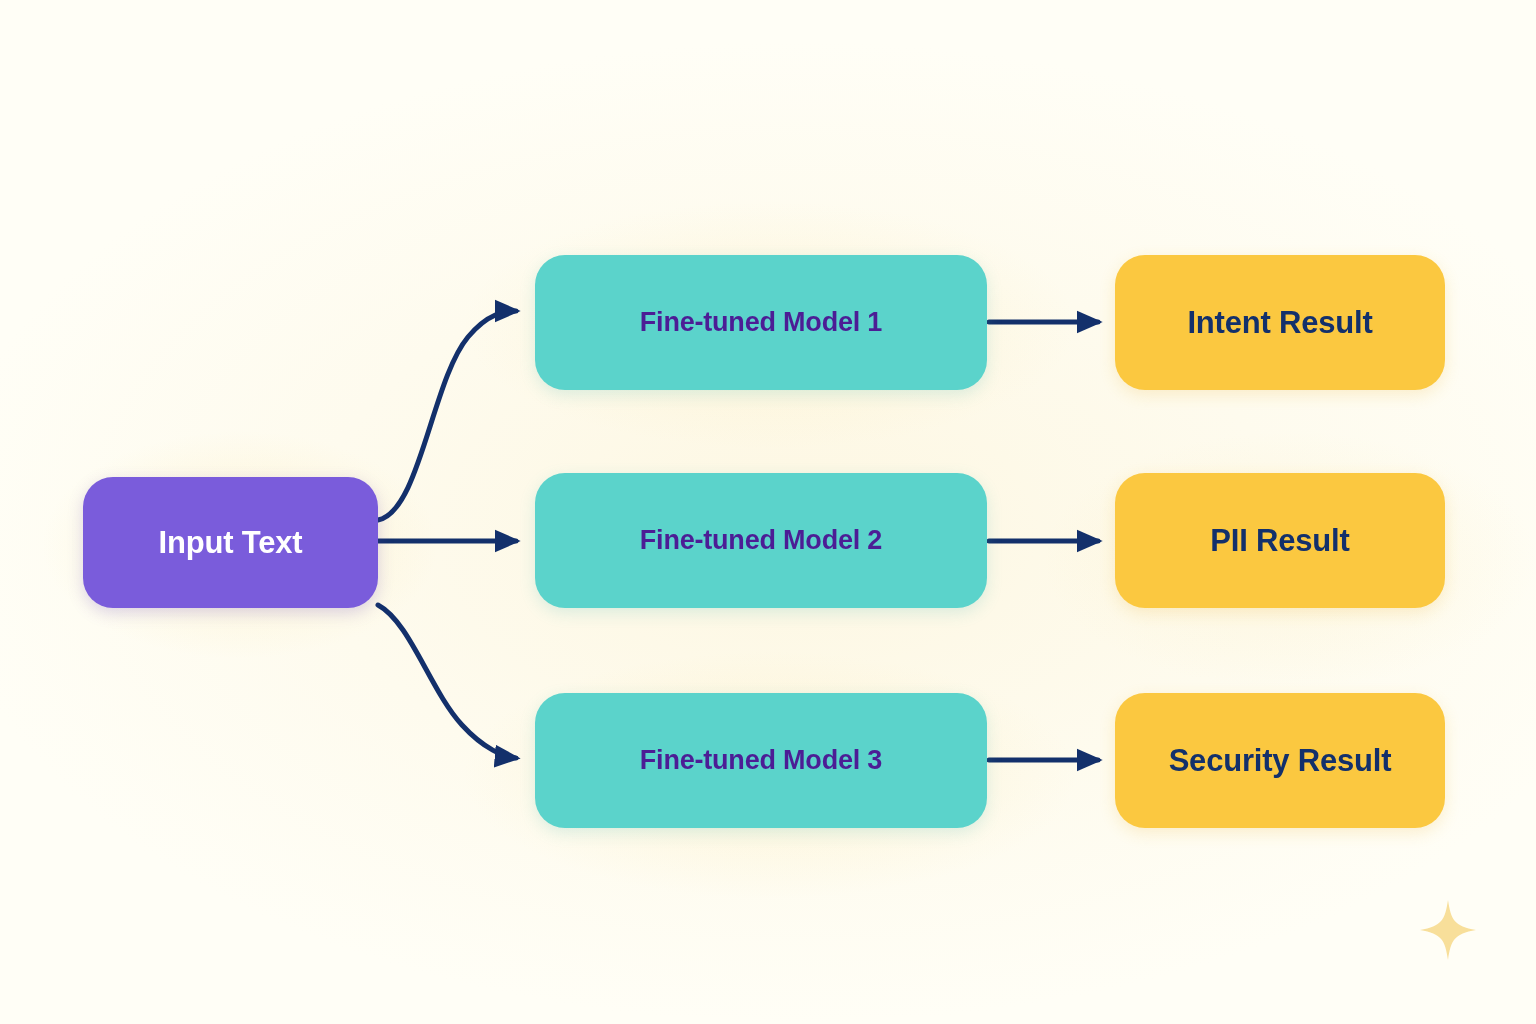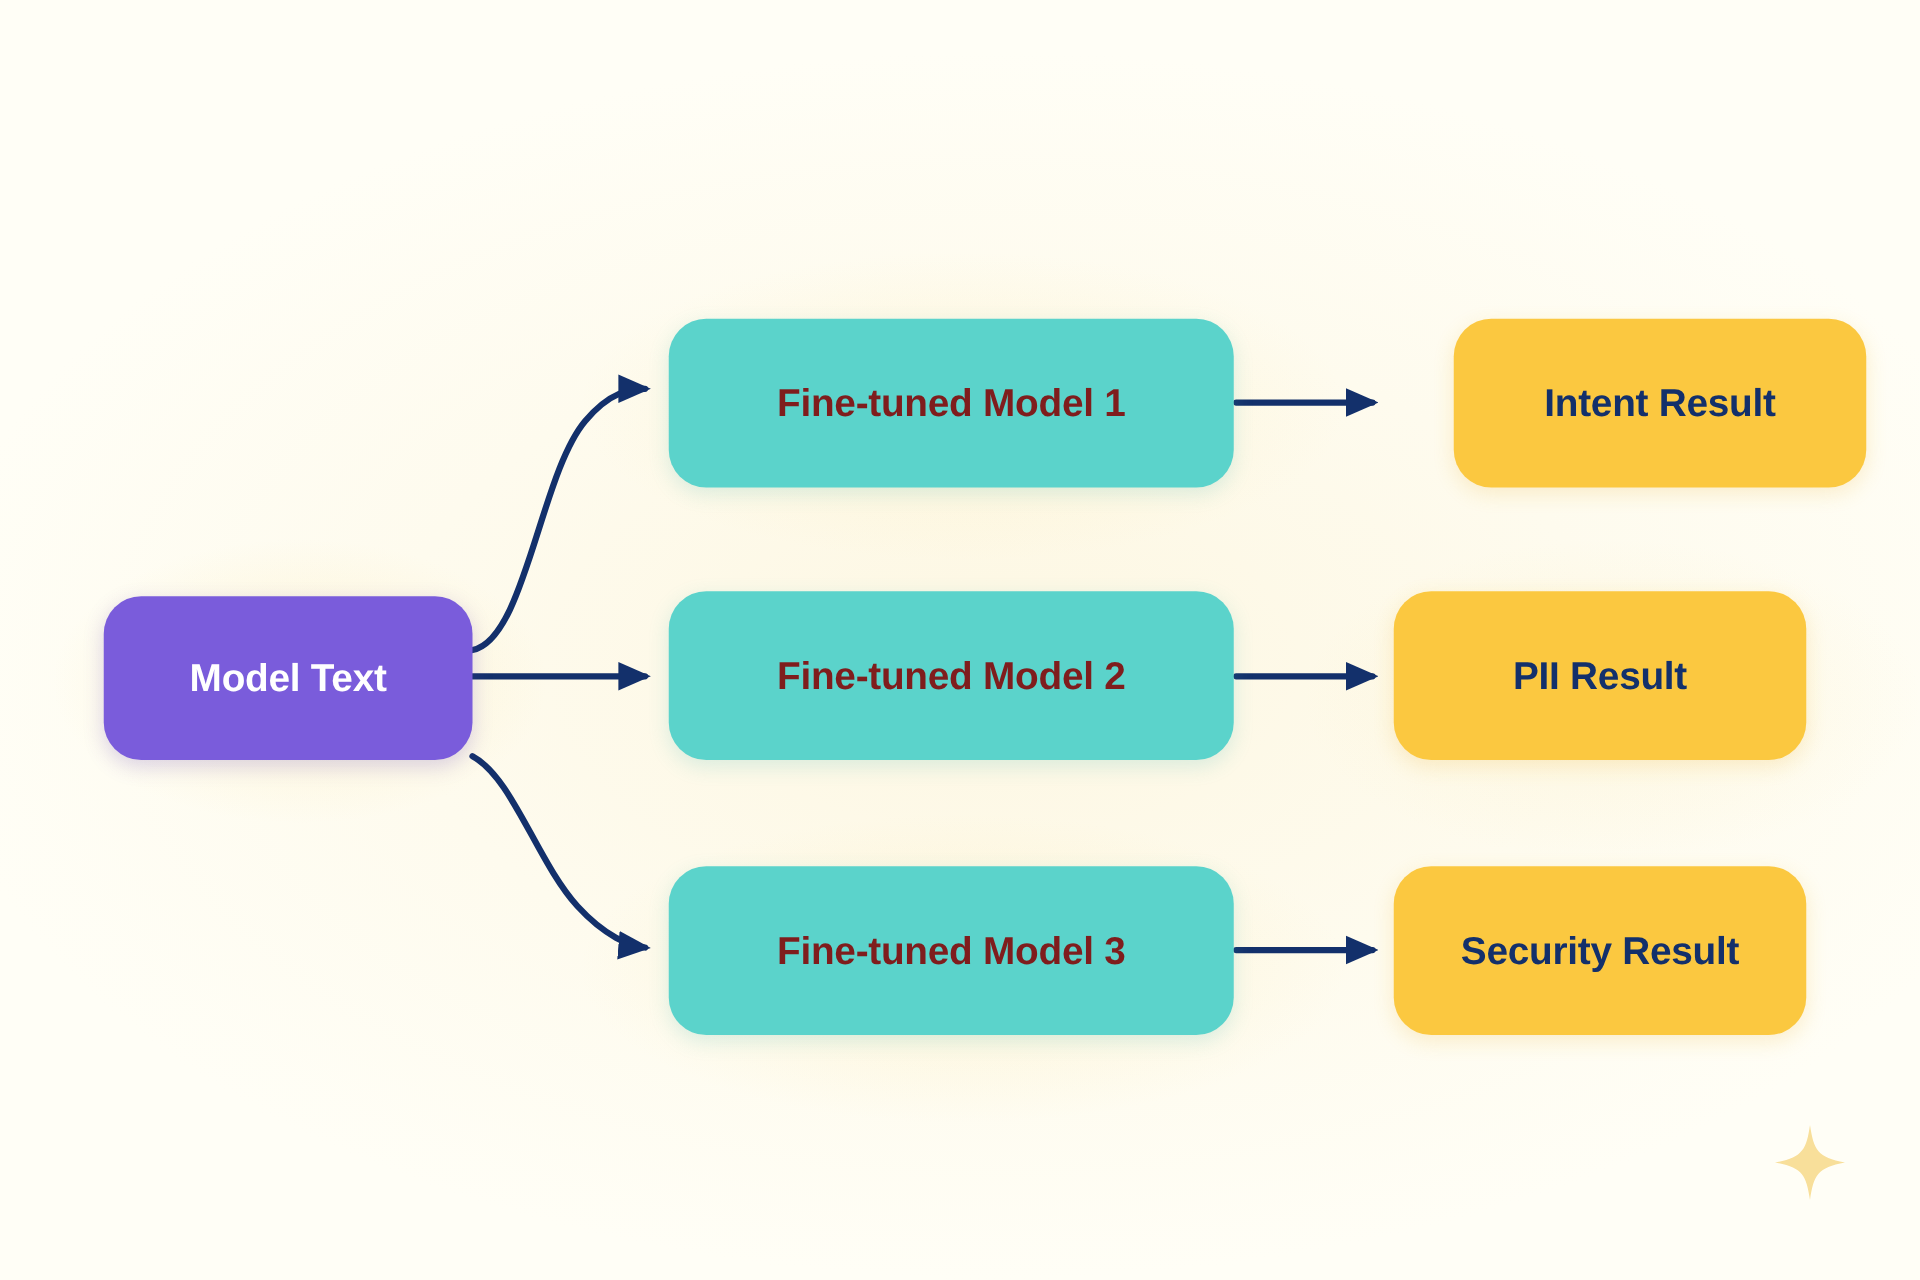--- a/index.html
+++ b/index.html
@@ -69,22 +69,22 @@
 
   .node-input {
     background: #7a5cdb;
     color: #ffffff;
     font-size: 31px;
     box-shadow: 0 5px 16px rgba(95,70,190,0.22);
   }
 
   .node-model {
     background: #5bd3cb;
-    color: #7f1d1d;
-    font-size: 31px;
+    color: #4c1d95;
+    font-size: 27px;
     box-shadow: 0 5px 16px rgba(60,185,178,0.18);
   }
 
   .node-result {
     background: #fbc840;
     color: #13306b;
     font-size: 31px;
     box-shadow: 0 5px 16px rgba(235,180,50,0.20);
   }
 
@@ -118,36 +118,36 @@
     <path d="M 378 605 C 410 622, 430 690, 462 725 C 484 749, 504 757, 516 758" fill="none" stroke="#13306b" stroke-width="5" stroke-linecap="round" marker-end="url(#arrow)"></path>
 
     <path d="M 989 322 L 1098 322" fill="none" stroke="#13306b" stroke-width="5" stroke-linecap="round" marker-end="url(#arrow)"></path>
 
     <path d="M 989 541 L 1098 541" fill="none" stroke="#13306b" stroke-width="5" stroke-linecap="round" marker-end="url(#arrow)"></path>
 
     <path d="M 989 760 L 1098 760" fill="none" stroke="#13306b" stroke-width="5" stroke-linecap="round" marker-end="url(#arrow)"></path>
   </svg>
 
   <div class="node node-input" style="left:83px; top:477px; width:295px; height:131px;">
-    <span>Model Text</span>
+    <span>Input Text</span>
   </div>
 
   <div class="node node-model" style="left:535px; top:255px; width:452px; height:135px;">
     <span>Fine-tuned Model 1</span>
   </div>
 
   <div class="node node-model" style="left:535px; top:473px; width:452px; height:135px;">
     <span>Fine-tuned Model 2</span>
   </div>
 
   <div class="node node-model" style="left:535px; top:693px; width:452px; height:135px;">
     <span>Fine-tuned Model 3</span>
   </div>
 
-  <div class="node node-result" style="left:1115px; top:255px; width:330px; height:135px;margin-left:48px;">
+  <div class="node node-result" style="left:1115px; top:255px; width:330px; height:135px;">
     <span>Intent Result</span>
   </div>
 
   <div class="node node-result" style="left:1115px; top:473px; width:330px; height:135px;align-items:center;">
     <span>PII Result</span>
   </div>
 
   <div class="node node-result" style="left:1115px; top:693px; width:330px; height:135px;text-align:right;">
     <span>Security Result</span>
   </div>

